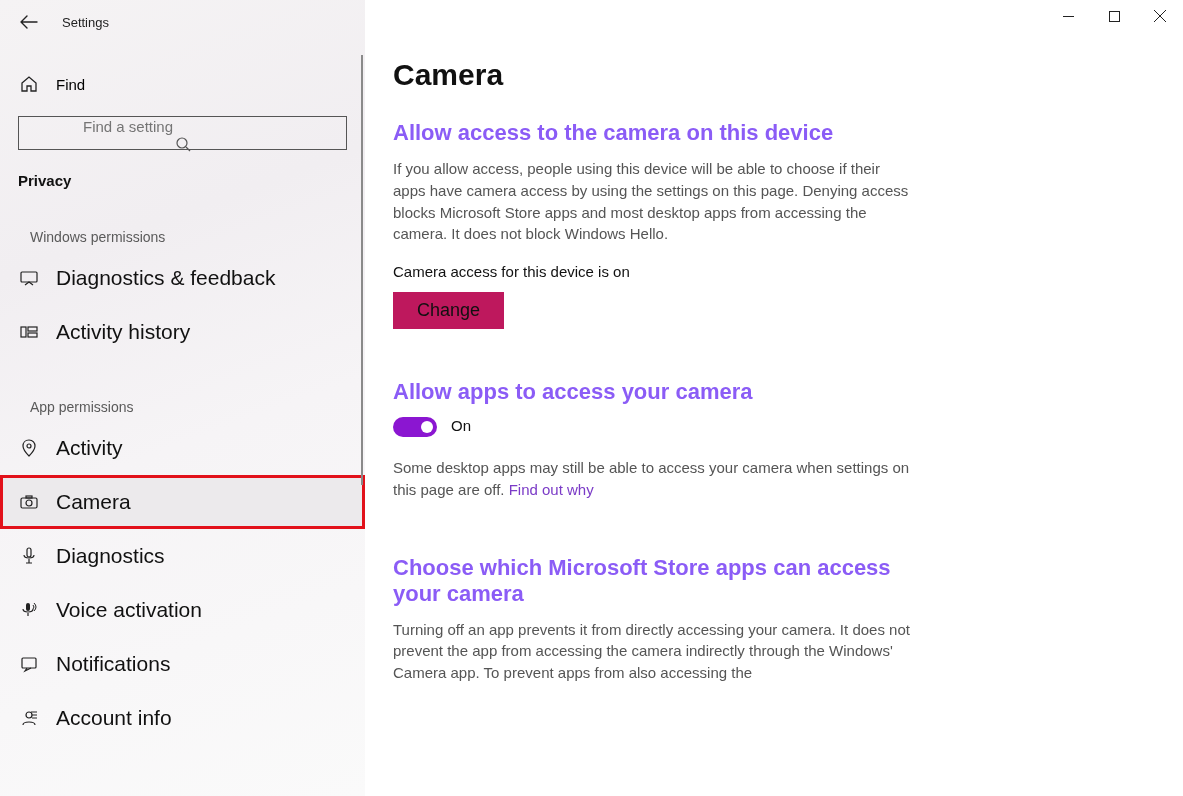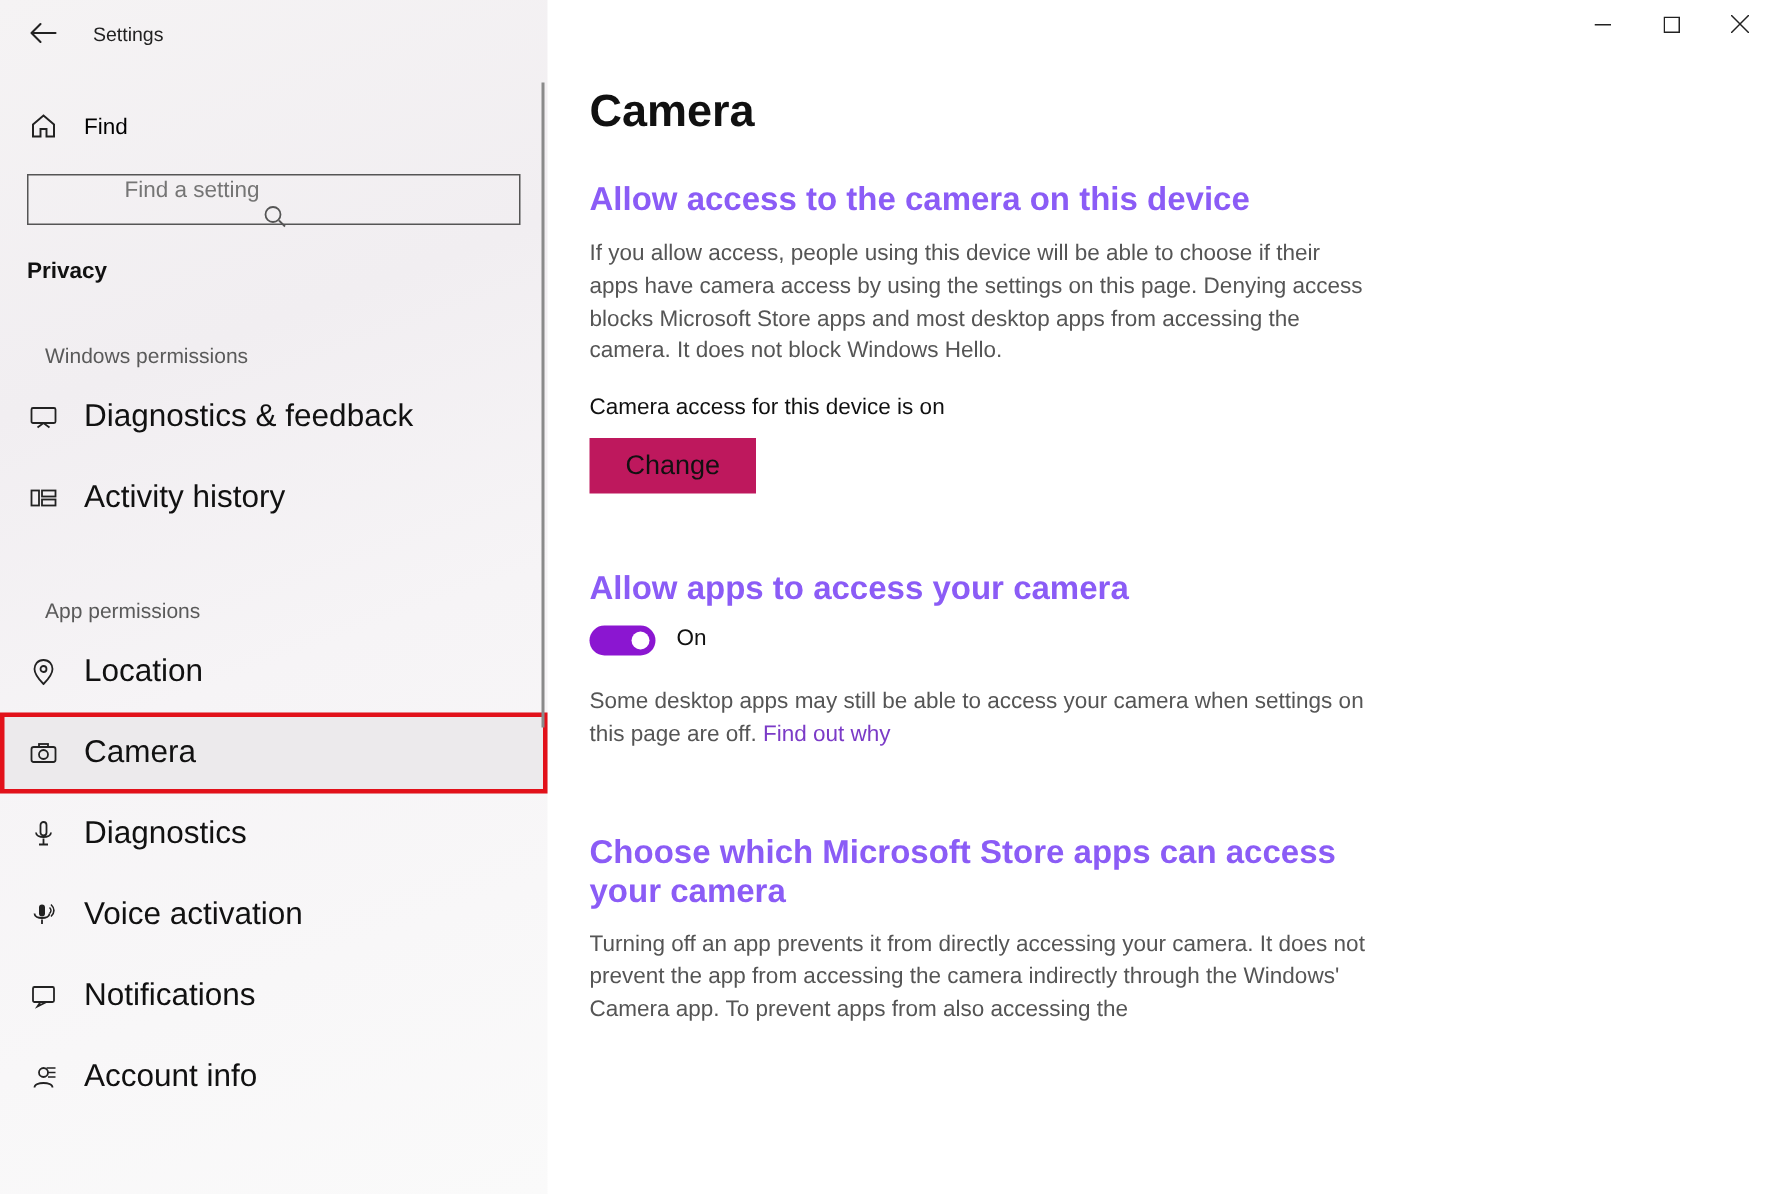--- a/index.html
+++ b/index.html
@@ -185,21 +185,21 @@
 
   <div class="section-header">App permissions</div>
 
   <div class="nav-item">
     <span class="icon">
       <svg width="18" height="18" viewBox="0 0 18 18">
           <path d="M9 1 C5 1 3 4 3 7 C3 11 9 17 9 17 C9 17 15 11 15 7 C15 4 13 1 9 1 Z" fill="none" stroke="#222" stroke-width="1.2"></path>
           <circle cx="9" cy="7" r="2" fill="none" stroke="#222" stroke-width="1.2"></circle>
         </svg>
     </span>
-    <span class="label">Location</span>
+    <span class="label">Activity</span>
   </div>
 
   <div class="nav-item highlighted">
     <span class="icon">
       <svg width="18" height="18" viewBox="0 0 18 18">
           <rect x="1" y="5" width="16" height="10" rx="1.5" fill="none" stroke="#222" stroke-width="1.2"></rect>
           <circle cx="9" cy="10" r="3" fill="none" stroke="#222" stroke-width="1.2"></circle>
           <rect x="6" y="3" width="6" height="2" fill="none" stroke="#222" stroke-width="1.2"></rect>
         </svg>
     </span>

